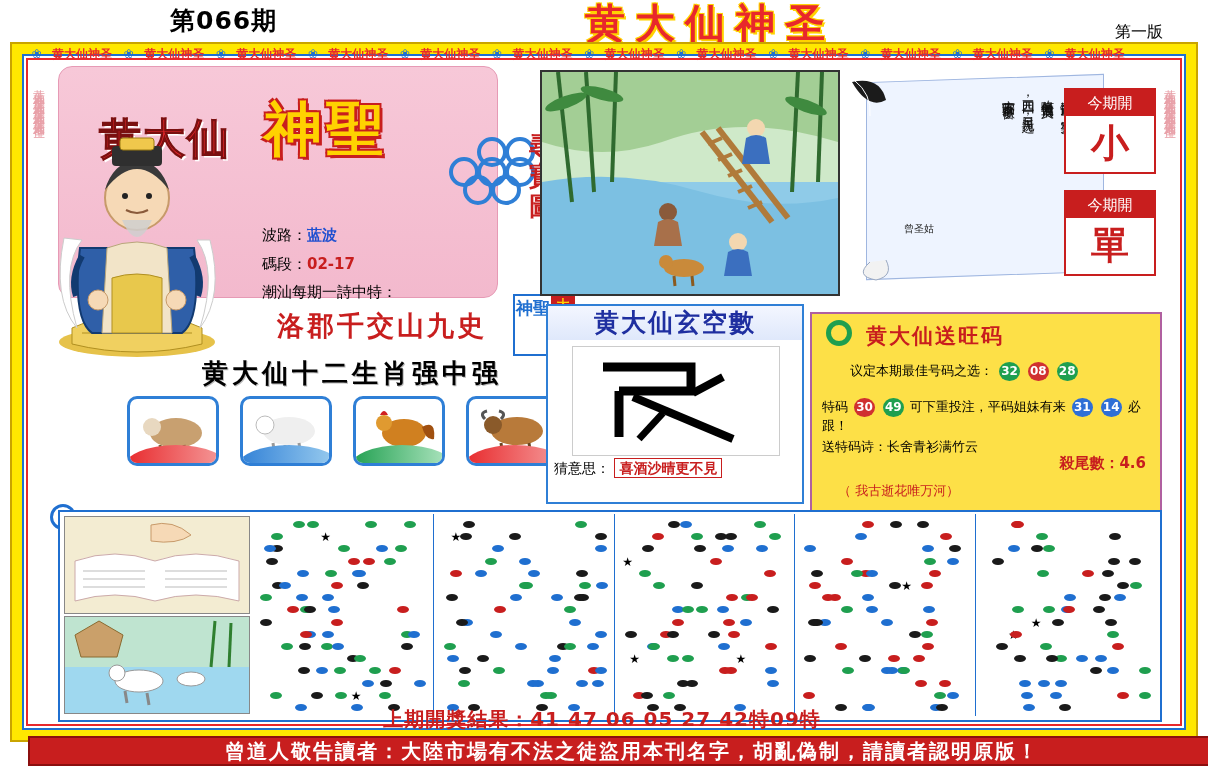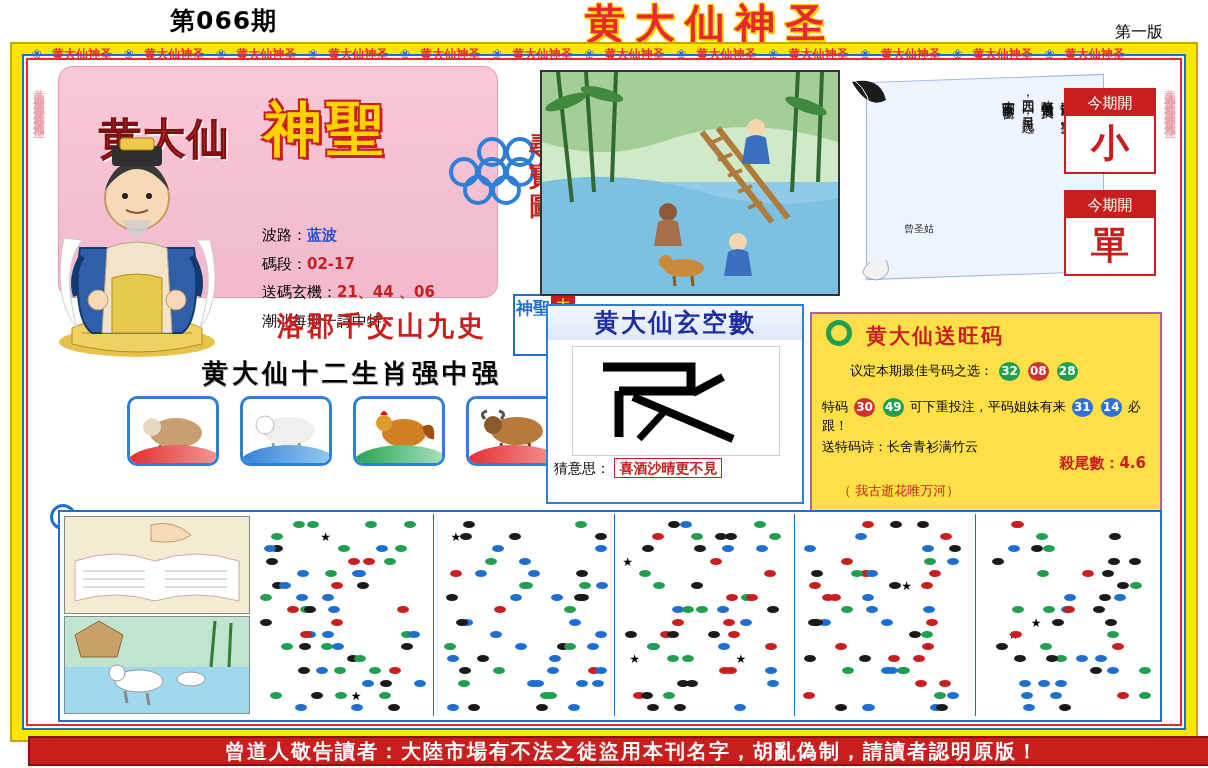--- a/index.html
+++ b/index.html
@@ -214,23 +214,20 @@
     <div class="xunbao">尋寶圖</div>
     <div class="shensheng-box">神聖</div>
     <div class="dahui-box">大會</div>
 
     <div class="info-lines">
       <div>
         <span class="k">波路：</span><span class="v-blue">蓝波</span>
       </div>
       <div>
         <span class="k">碼段：</span><span class="v-red">02-17</span>
-      </div>
-      <div>
-        <span class="k">送碼玄機：</span><span class="v-red">21、44 、06</span>
       </div>
       <div>
         <span class="k">潮汕每期一詩中特：</span>
       </div>
     </div>
     <div class="poem">洛郡千交山九史</div>
 
     <div class="zodiac-title">黄大仙十二生肖强中强</div>
     <div class="zodiac-row">
       <div class="zbox" style="left:0px;top:0;">
@@ -691,18 +688,19 @@
           <div class="dot" style="left: 766.869px; top: 165.6px; background: rgb(31, 111, 208);"></div>
           <div class="dot" style="left: 797.616px; top: 177.8px; background: rgb(31, 111, 208);"></div>
           <div class="dot" style="left: 886.789px; top: 177.8px; background: rgb(31, 159, 79);"></div>
           <div class="dot" style="left: 769.422px; top: 177.8px; background: rgb(31, 111, 208);"></div>
           <div class="dot" style="left: 865.202px; top: 177.8px; background: rgb(200, 30, 30);"></div>
           <div class="dot" style="left: 807.089px; top: 190px; background: rgb(26, 26, 26);"></div>
           <div class="dot" style="left: 771.188px; top: 190px; background: rgb(31, 111, 208);"></div>
         </div>
     </div>
 
+    <div class="bottom-red">上期開獎結果：41 47 06 05 27 42特09特</div>
   </div>
 
   <div class="footer">
     <span>曾道人敬告讀者：大陸市場有不法之徒盜用本刊名字，胡亂偽制，請讀者認明原版！</span>
   </div>
 </div>
 
 </body></html>

